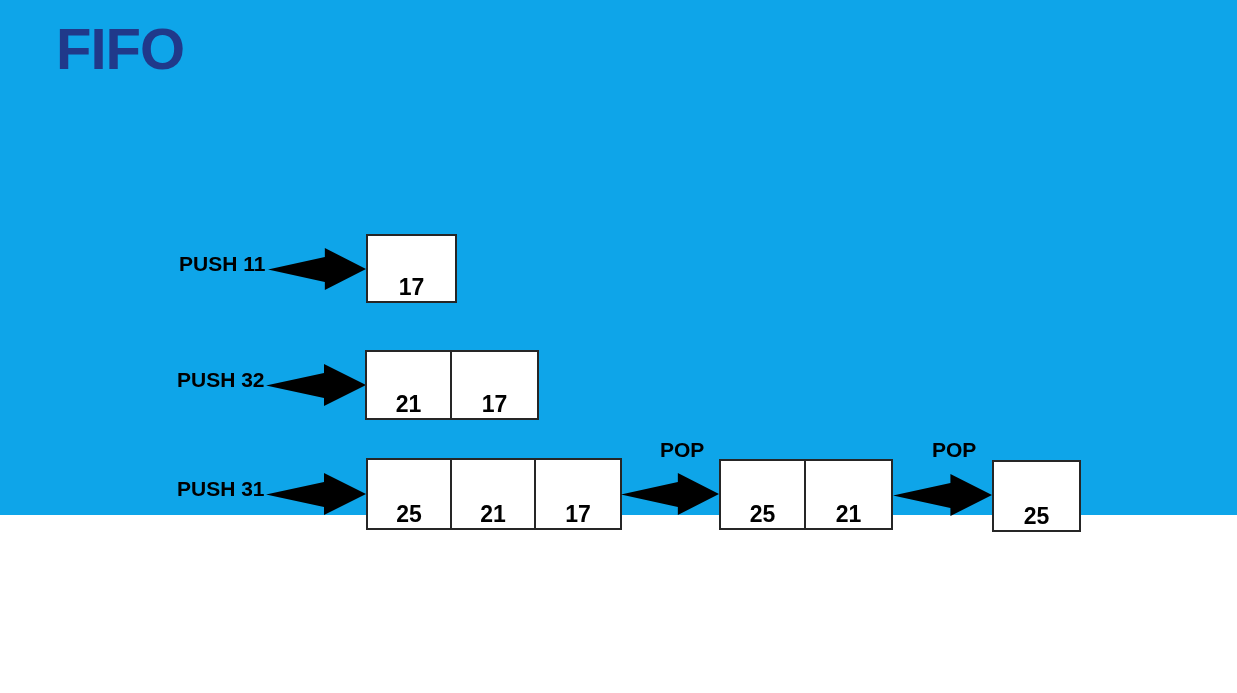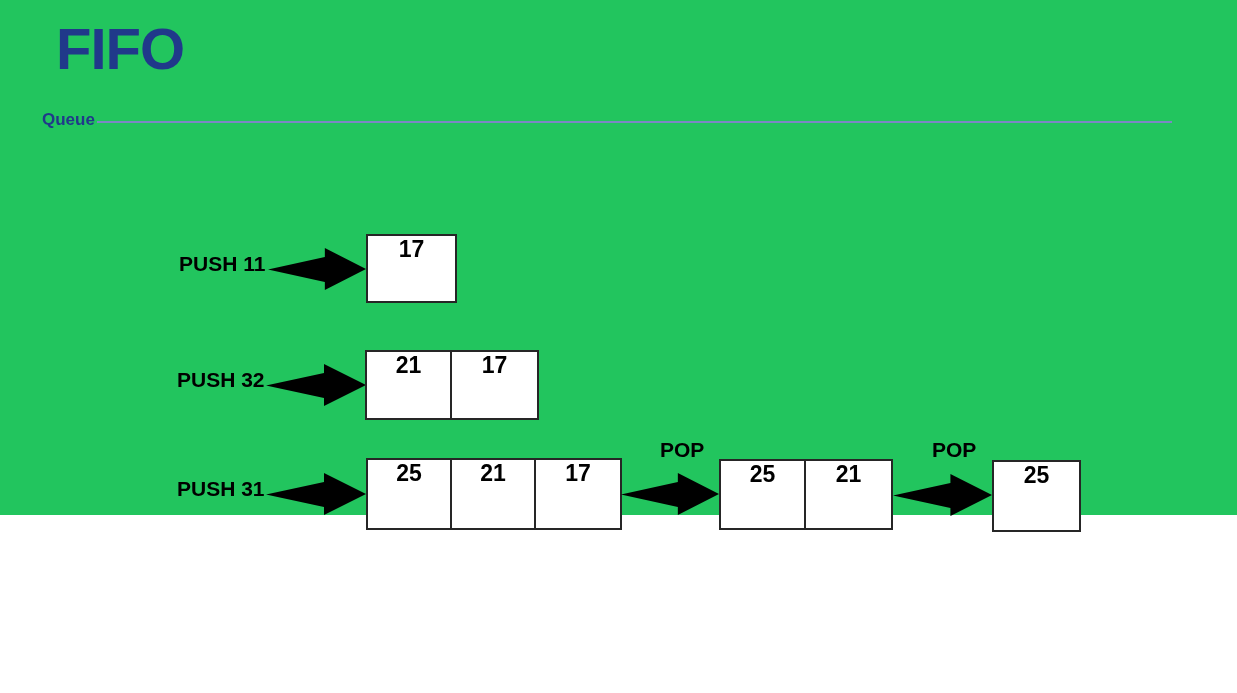--- a/index.html
+++ b/index.html
@@ -12,21 +12,21 @@
     font-family: "Liberation Sans", sans-serif;
     width: 1237px;
     height: 693px;
     position: relative;
     overflow: hidden;
   }
   #slide {
     position: relative;
     width: 1237px;
     height: 515px;
-    background: #22c55e;
+    background: #0ea5e9;
   }
 
   
   .slide-title {
     position: absolute;
     left: 56px;
     top: 20px;
     font-size: 58px;
     font-weight: bold;
     letter-spacing: -1px;
@@ -84,40 +84,36 @@
   .cells {
     position: absolute;
     display: flex;
     border: 2px solid #262626;
     box-sizing: border-box;
     background: #ffffff;
   }
   .cell {
     box-sizing: border-box;
     display: flex;
-    align-items: flex-start;
+    align-items: flex-end;
     justify-content: center;
     font-size: 23px;
     font-weight: bold;
     color: #000000;
     border-right: 2px solid #262626;
   }
   .cell:last-child { border-right: none; }
 </style>
 </head>
 <body>
 
 <div id="slide">
 
   <div class="slide-title">FIFO</div>
 
-  <div class="subtitle-row">
-    <div class="slide-subtitle">Queue</div>
-    <div class="subtitle-rule"></div>
-  </div>
 
   <div id="diagram">
       <div class="op-label" style="left: 179px; top: 252px;">PUSH 11</div>
       <div class="arrow" style="left: 268px; top: 248px; width: 98px; height: 42px;">
         <svg viewBox="0 0 100 42" width="98" height="42" preserveAspectRatio="none">
           <polygon points="0,21.5 58,9 58,0 100,21 58,42 58,34" fill="#000000"></polygon>
         </svg>
       </div>
       <div class="cells" style="left: 366px; top: 234px; height: 69px; border-color: rgb(38, 38, 38);">
         <div class="cell" style="width: 87px; border-right-color: rgb(38, 38, 38);">

